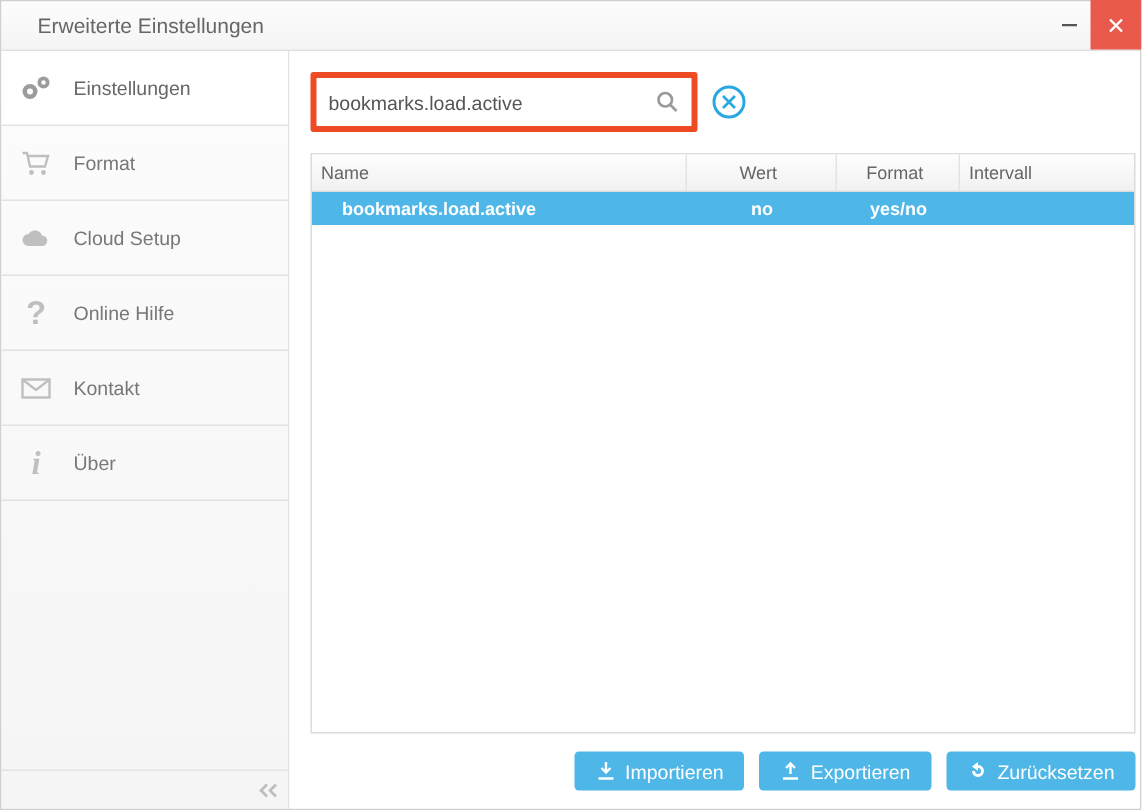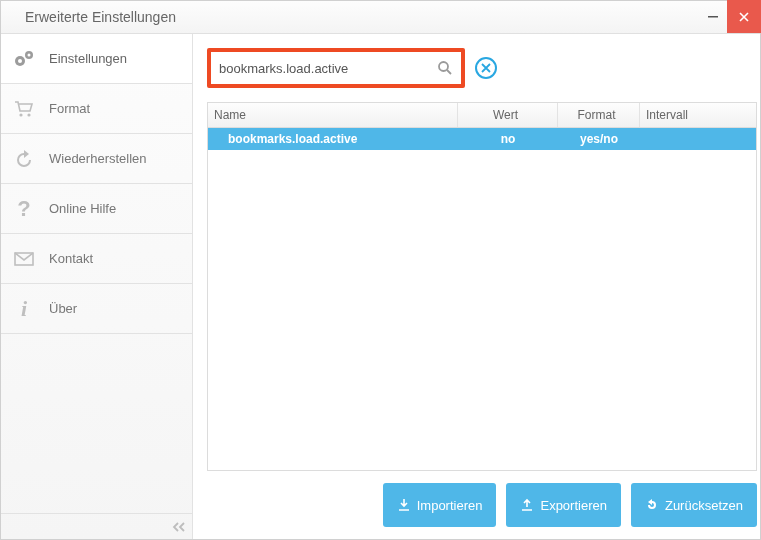--- a/index.html
+++ b/index.html
@@ -38,21 +38,21 @@
 .tbody { flex:1; overflow:auto;}
 .tr { display:flex; height:22px; align-items:center; font-size:12px;}
 .tr.selected { background:#4fb7e8; color:#fff; font-weight:600;}
 .td { padding:0 6px; display:flex; align-items:center;}
 .col-name { width:250px; } .tr .col-name{ padding-left:20px;}
 .col-wert { width:100px; justify-content:center;}
 .col-format { width:82px; justify-content:center;}
 .col-int { flex:1; }
 
 .footer { display:flex; justify-content:flex-end; gap:10px; padding-top:12px;}
-.btn { background:#4fb7e8; color:#fff; border:none; height:44px; padding:0 14px; border-radius:3px; font-size:13px; display:flex; align-items:center; gap:6px; cursor:pointer;}
+.btn { background:#4fb7e8; color:#fff; border:none; height:26px; padding:0 14px; border-radius:3px; font-size:13px; display:flex; align-items:center; gap:6px; cursor:pointer;}
 .btn svg { fill:#fff;}
 </style>
 </head>
 <body>
 <div class="window">
 
   <div class="titlebar">
     <div class="title">Erweiterte Einstellungen</div>
     <div class="win-btn min">
       <svg width="12" height="12" viewBox="0 0 12 12">
@@ -87,24 +87,24 @@
               <path d="M3 3h3l2 9h10l2-7H7" stroke="currentColor" stroke-width="1.6" fill="none"></path>
               <circle cx="9" cy="16" r="1.6" fill="currentColor"></circle>
               <circle cx="17" cy="16" r="1.6" fill="currentColor"></circle>
             </svg>
         </span>
         <span>Format</span>
       </div>
       <div class="side-item">
         <span class="side-icon">
           <svg width="24" height="20" viewBox="0 0 24 20">
-              <path d="M12 4a7 7 0 107 7h-2a5 5 0 11-5-5v3l5-4-5-4v3z" fill="currentColor"></path>
+              <path d="M7 15a4 4 0 010-8 5 5 0 019 1 3.5 3.5 0 010 7H7z" fill="currentColor"></path>
             </svg>
         </span>
-        <span>Wiederherstellen</span>
+        <span>Cloud Setup</span>
       </div>
       <div class="side-item">
         <span class="side-icon">
           <span style="font-size:22px;font-weight:bold;color:#bfbfbf;">?</span>
         </span>
         <span>Online Hilfe</span>
       </div>
       <div class="side-item">
         <span class="side-icon">
           <svg width="24" height="20" viewBox="0 0 24 20">

